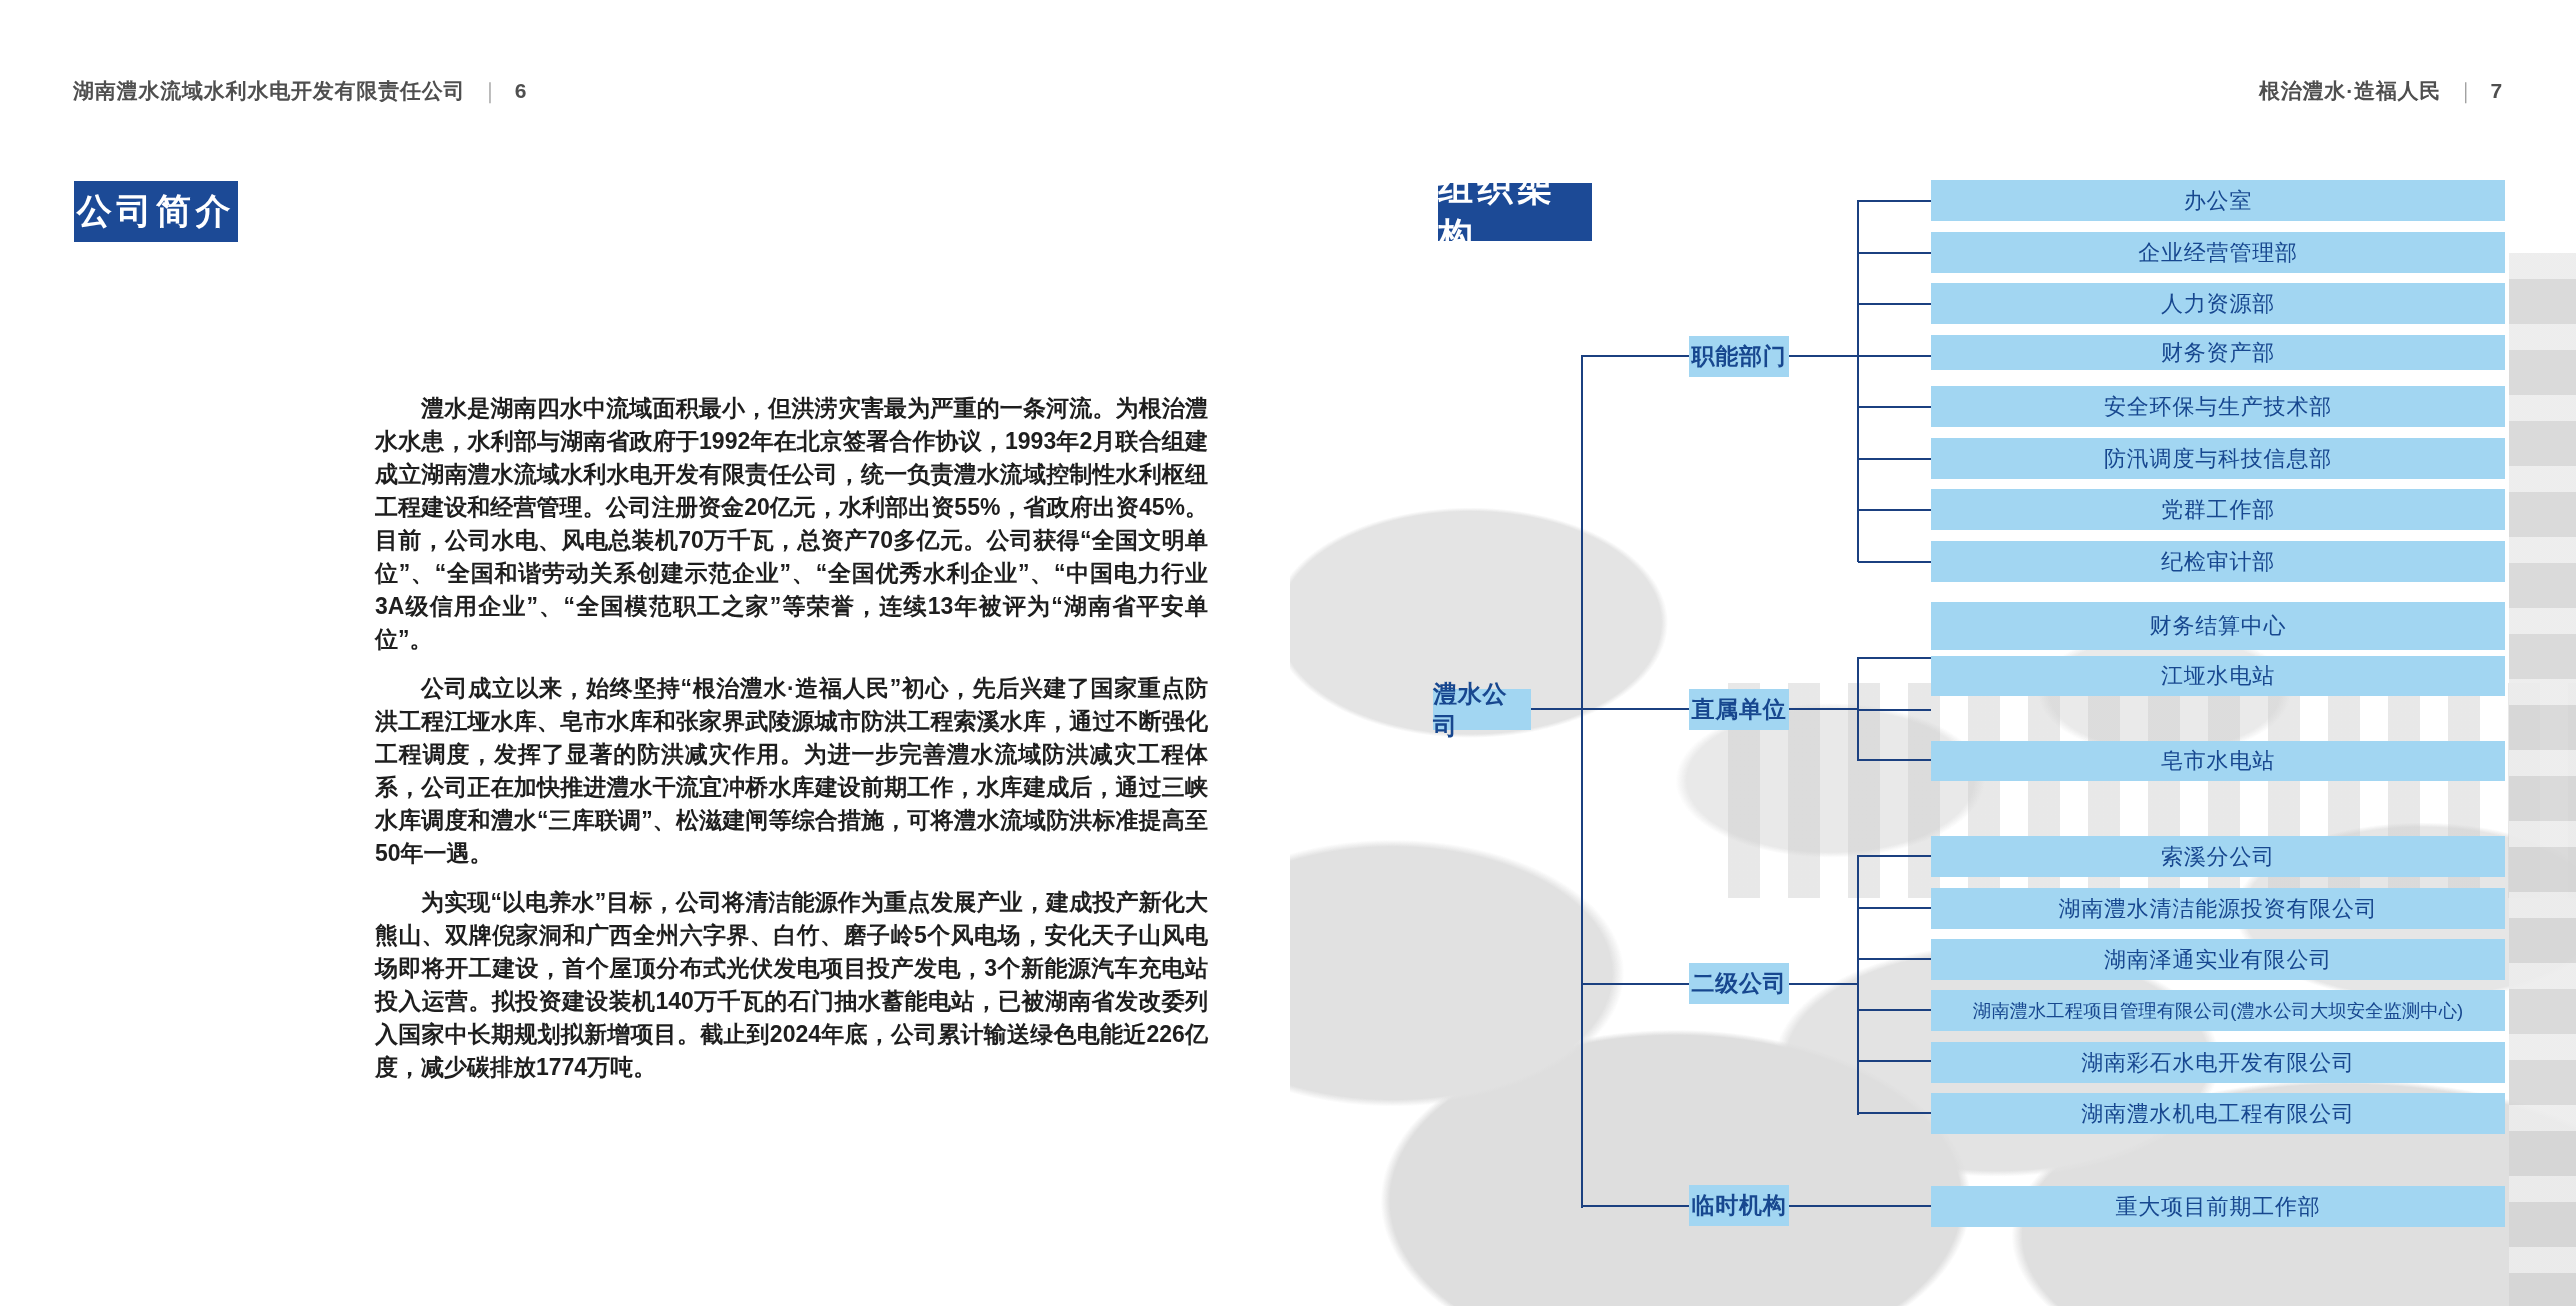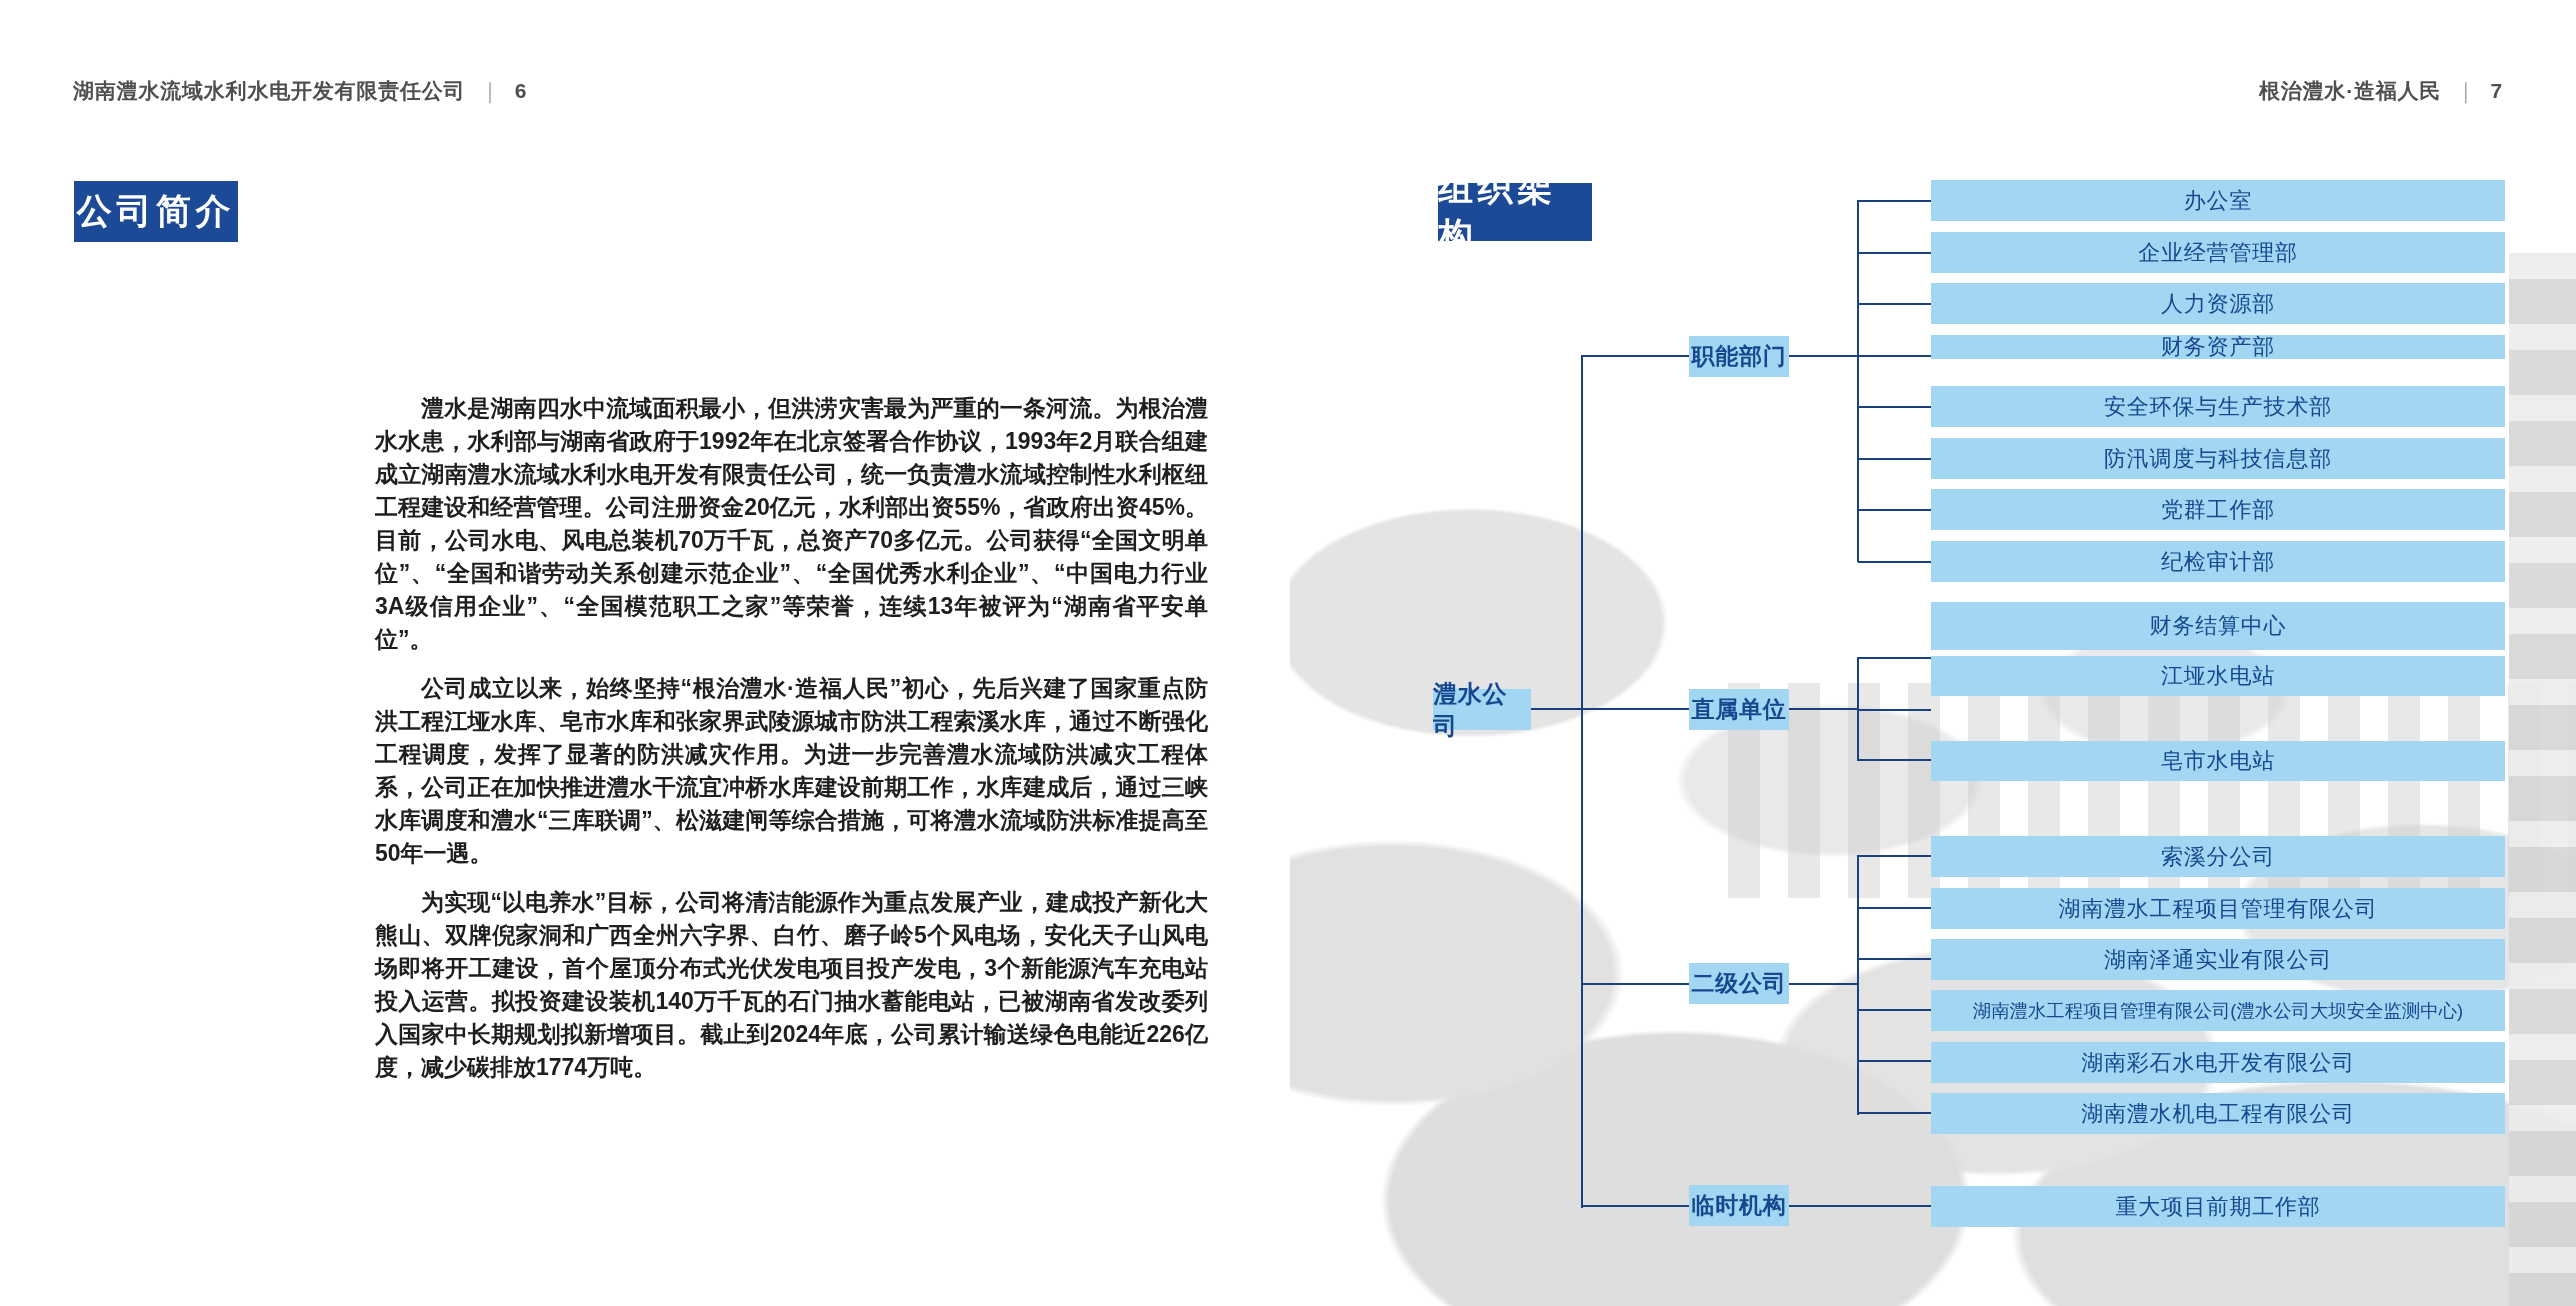--- a/index.html
+++ b/index.html
@@ -146,32 +146,32 @@
 
     <div class="node root-node">澧水公司</div>
     <div class="node cat-node" style="top:336px">职能部门</div>
     <div class="node cat-node" style="top:689px">直属单位</div>
     <div class="node cat-node" style="top:963px">二级公司</div>
     <div class="node cat-node" style="top:1185px">临时机构</div>
 
     <div class="bar" style="top:180px;height:41px">办公室</div>
     <div class="bar" style="top:232px;height:41px">企业经营管理部</div>
     <div class="bar" style="top:283px;height:41px">人力资源部</div>
-    <div class="bar" style="top:335px;height:24px">财务资产部</div>
+    <div class="bar" style="top:335px;height:35px">财务资产部</div>
     <div class="bar" style="top:386px;height:41px">安全环保与生产技术部</div>
     <div class="bar" style="top:438px;height:41px">防汛调度与科技信息部</div>
     <div class="bar" style="top:489px;height:41px">党群工作部</div>
     <div class="bar" style="top:541px;height:41px">纪检审计部</div>
 
     <div class="bar" style="top:602px;height:48px">财务结算中心</div>
     <div class="bar" style="top:656px;height:40px">江垭水电站</div>
     <div class="bar" style="top:741px;height:40px">皂市水电站</div>
 
     <div class="bar" style="top:836px;height:41px">索溪分公司</div>
-    <div class="bar" style="top:888px;height:41px">湖南澧水工程项目管理有限公司</div>
+    <div class="bar" style="top:888px;height:41px">湖南澧水清洁能源投资有限公司</div>
     <div class="bar long" style="top:990px;height:41px">湖南澧水工程项目管理有限公司(澧水公司大坝安全监测中心)</div>
     <div class="bar" style="top:939px;height:41px">湖南泽通实业有限公司</div>
     <div class="bar" style="top:1042px;height:41px">湖南彩石水电开发有限公司</div>
     <div class="bar" style="top:1093px;height:41px">湖南澧水机电工程有限公司</div>
 
     <div class="bar" style="top:1186px;height:41px">重大项目前期工作部</div>
 
   </div>
 </div>
 

